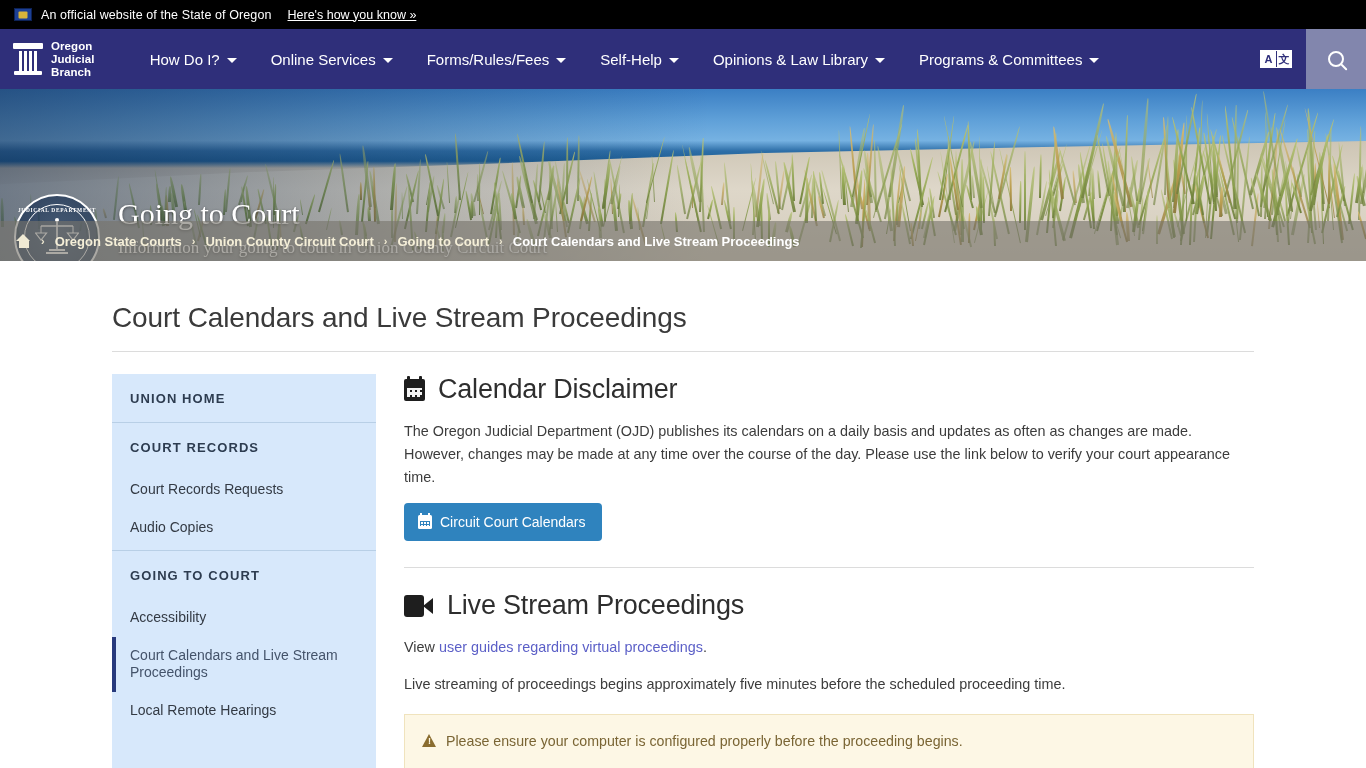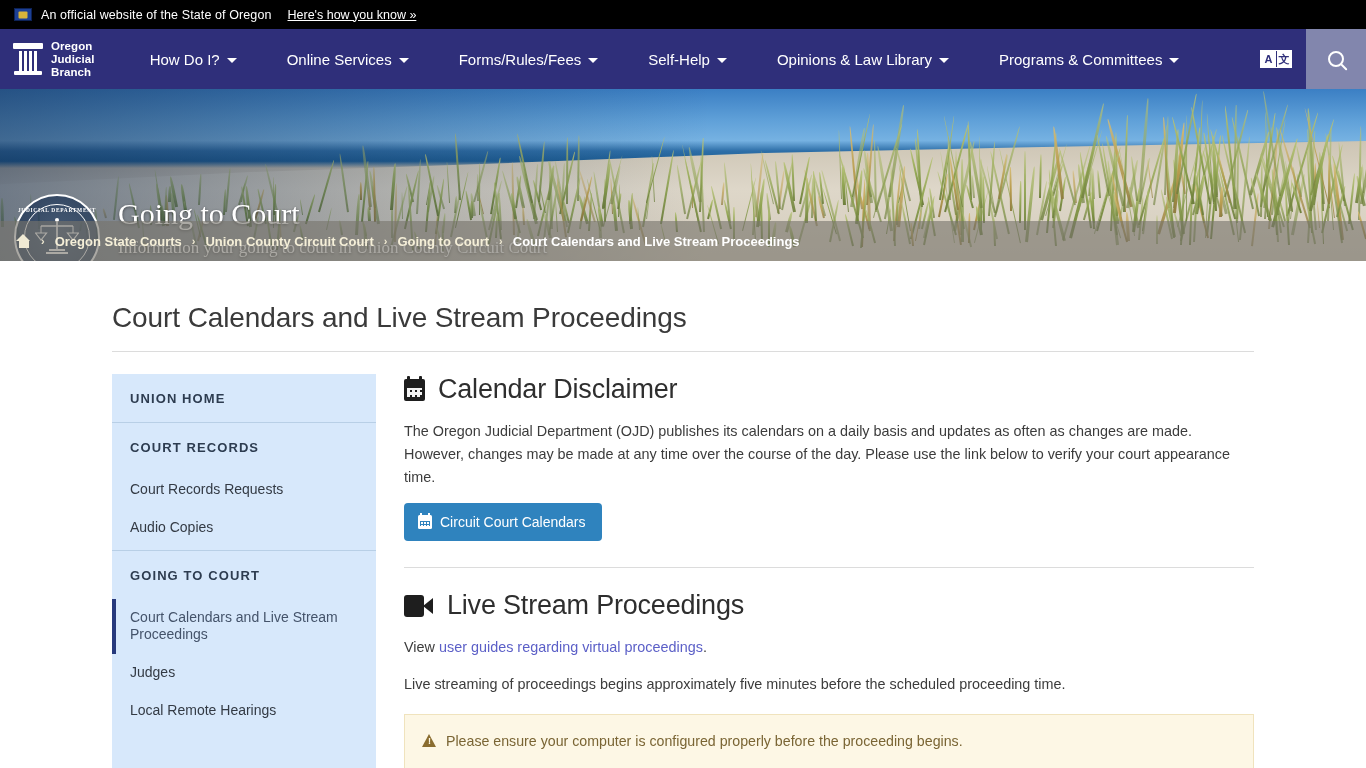--- a/index.html
+++ b/index.html
@@ -96,21 +96,21 @@
     color: #ffffff;
     font-size: 11.5px;
     font-weight: bold;
     line-height: 13px;
     letter-spacing: .1px;
   }
   .navitems {
     display: flex;
     align-items: center;
     flex: 1;
-    gap: 16px;
+    gap: 0;
     padding-left: 24px;
   }
   .navitem {
     color: #ffffff;
     font-size: 15px;
     padding: 0 17px;
     display: flex;
     align-items: center;
     gap: 7px;
     white-space: nowrap;
@@ -1106,22 +1106,22 @@
       <div class="side-section">
         <div class="side-head">UNION HOME</div>
       </div>
       <div class="side-section">
         <div class="side-head">COURT RECORDS</div>
         <div class="side-link">Court Records Requests</div>
         <div class="side-link">Audio Copies</div>
       </div>
       <div class="side-section">
         <div class="side-head">GOING TO COURT</div>
+        <div class="side-link">Accessibility</div>
         <div class="side-link active">Court Calendars and Live Stream Proceedings</div>
-        <div class="side-link">Judges</div>
         <div class="side-link">Local Remote Hearings</div>
       </div>
     </nav>
 
     <main class="main">
 
       <h2 class="section-h2">
         <span class="cal-icon"></span>
         <span>Calendar Disclaimer</span>
       </h2>

